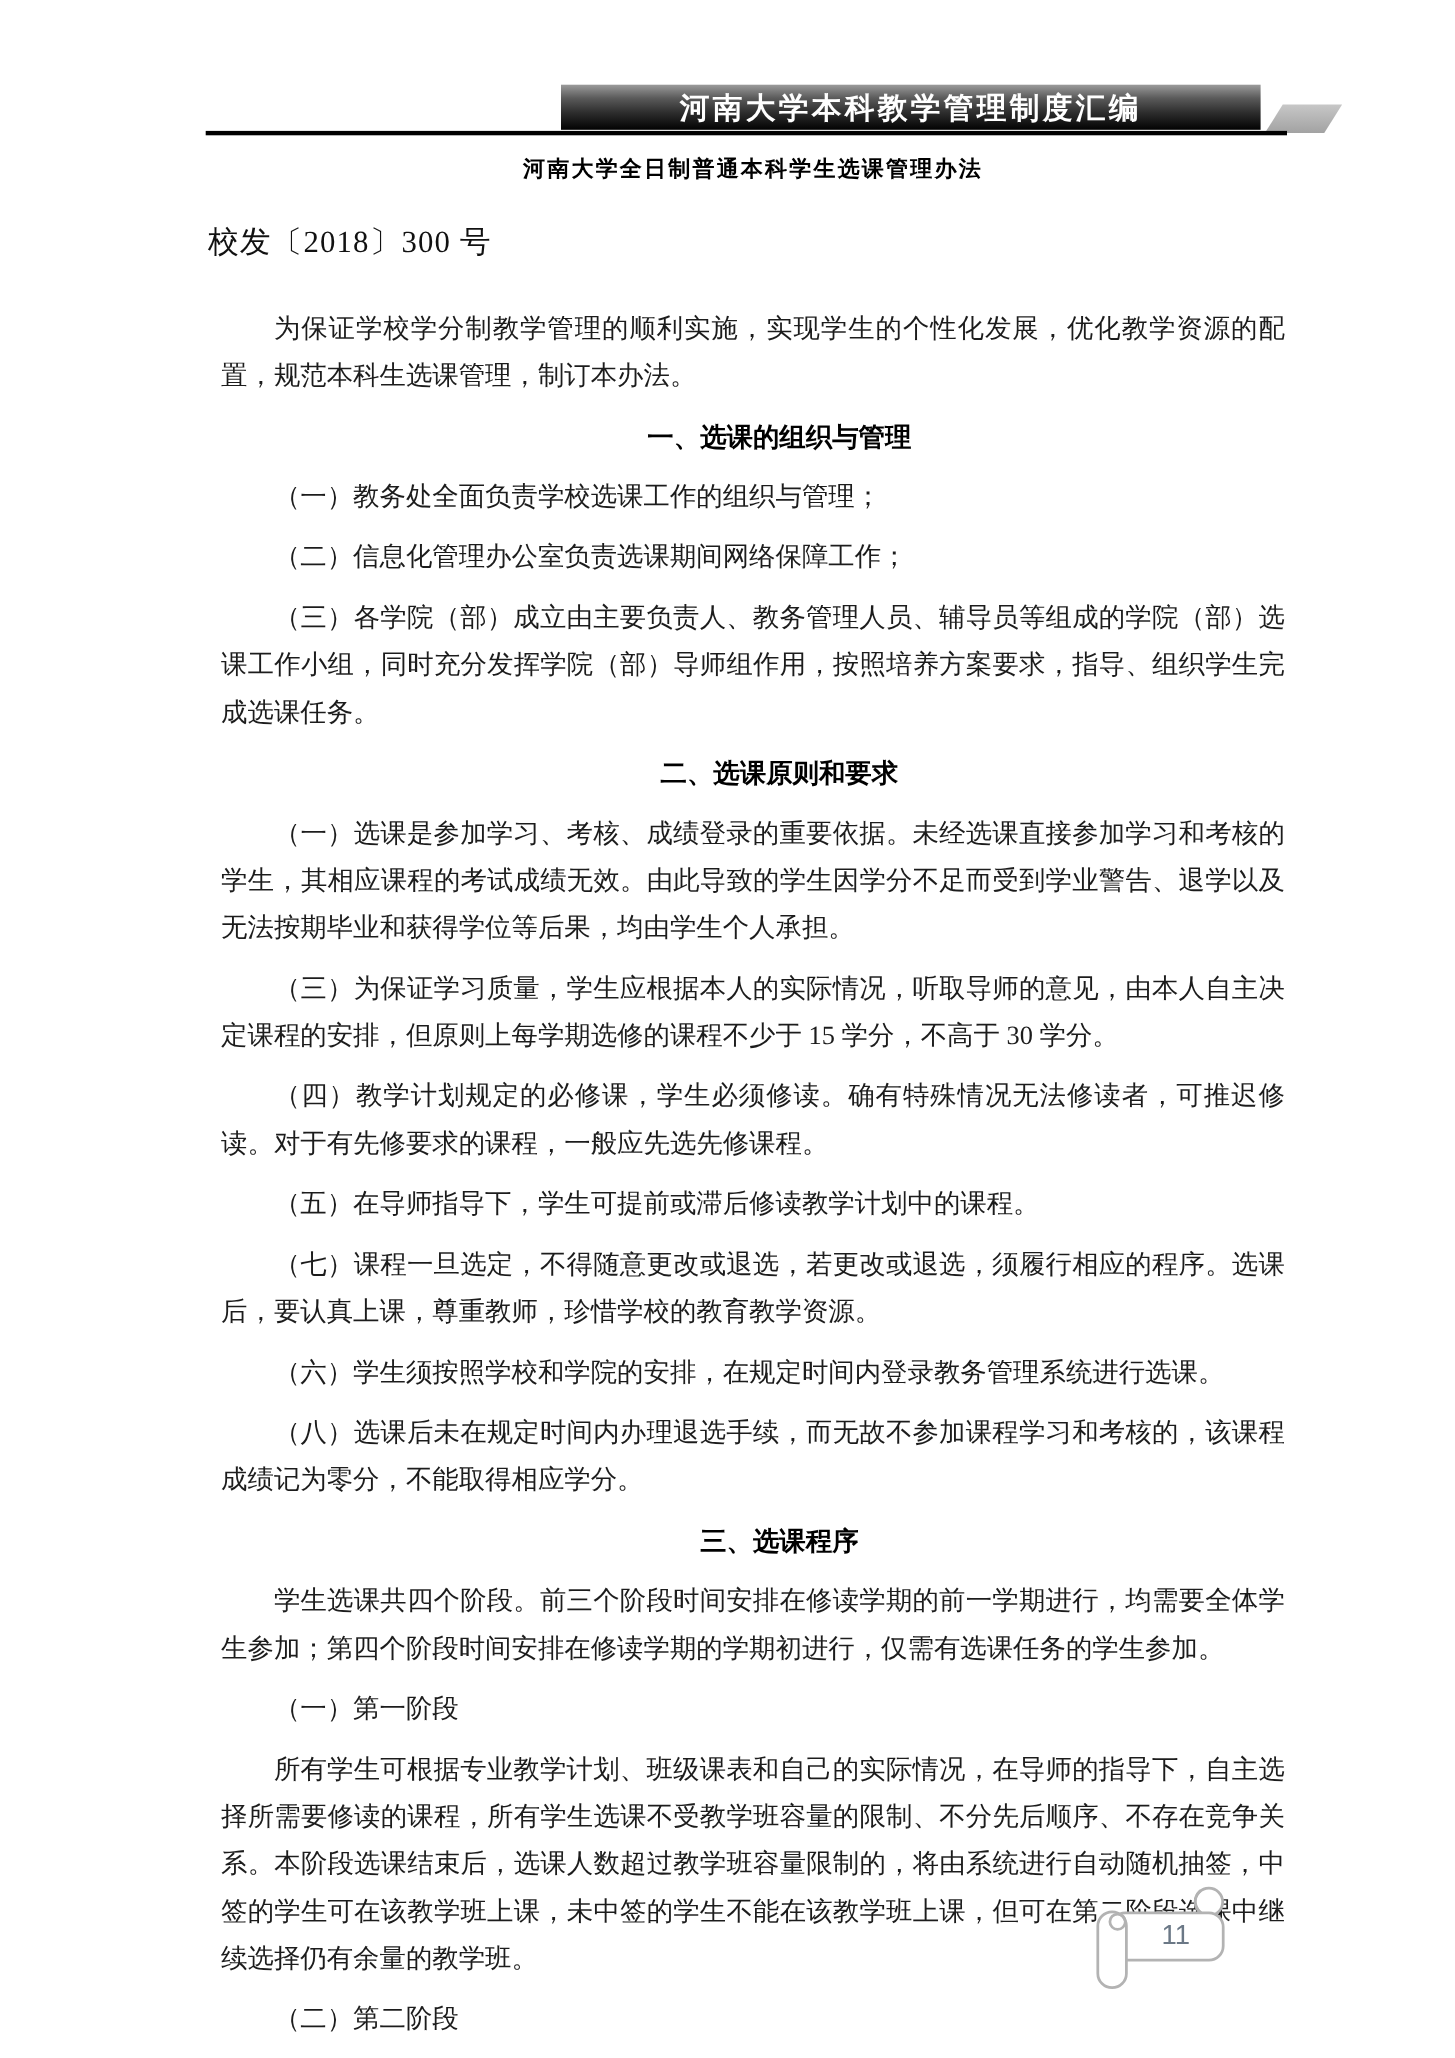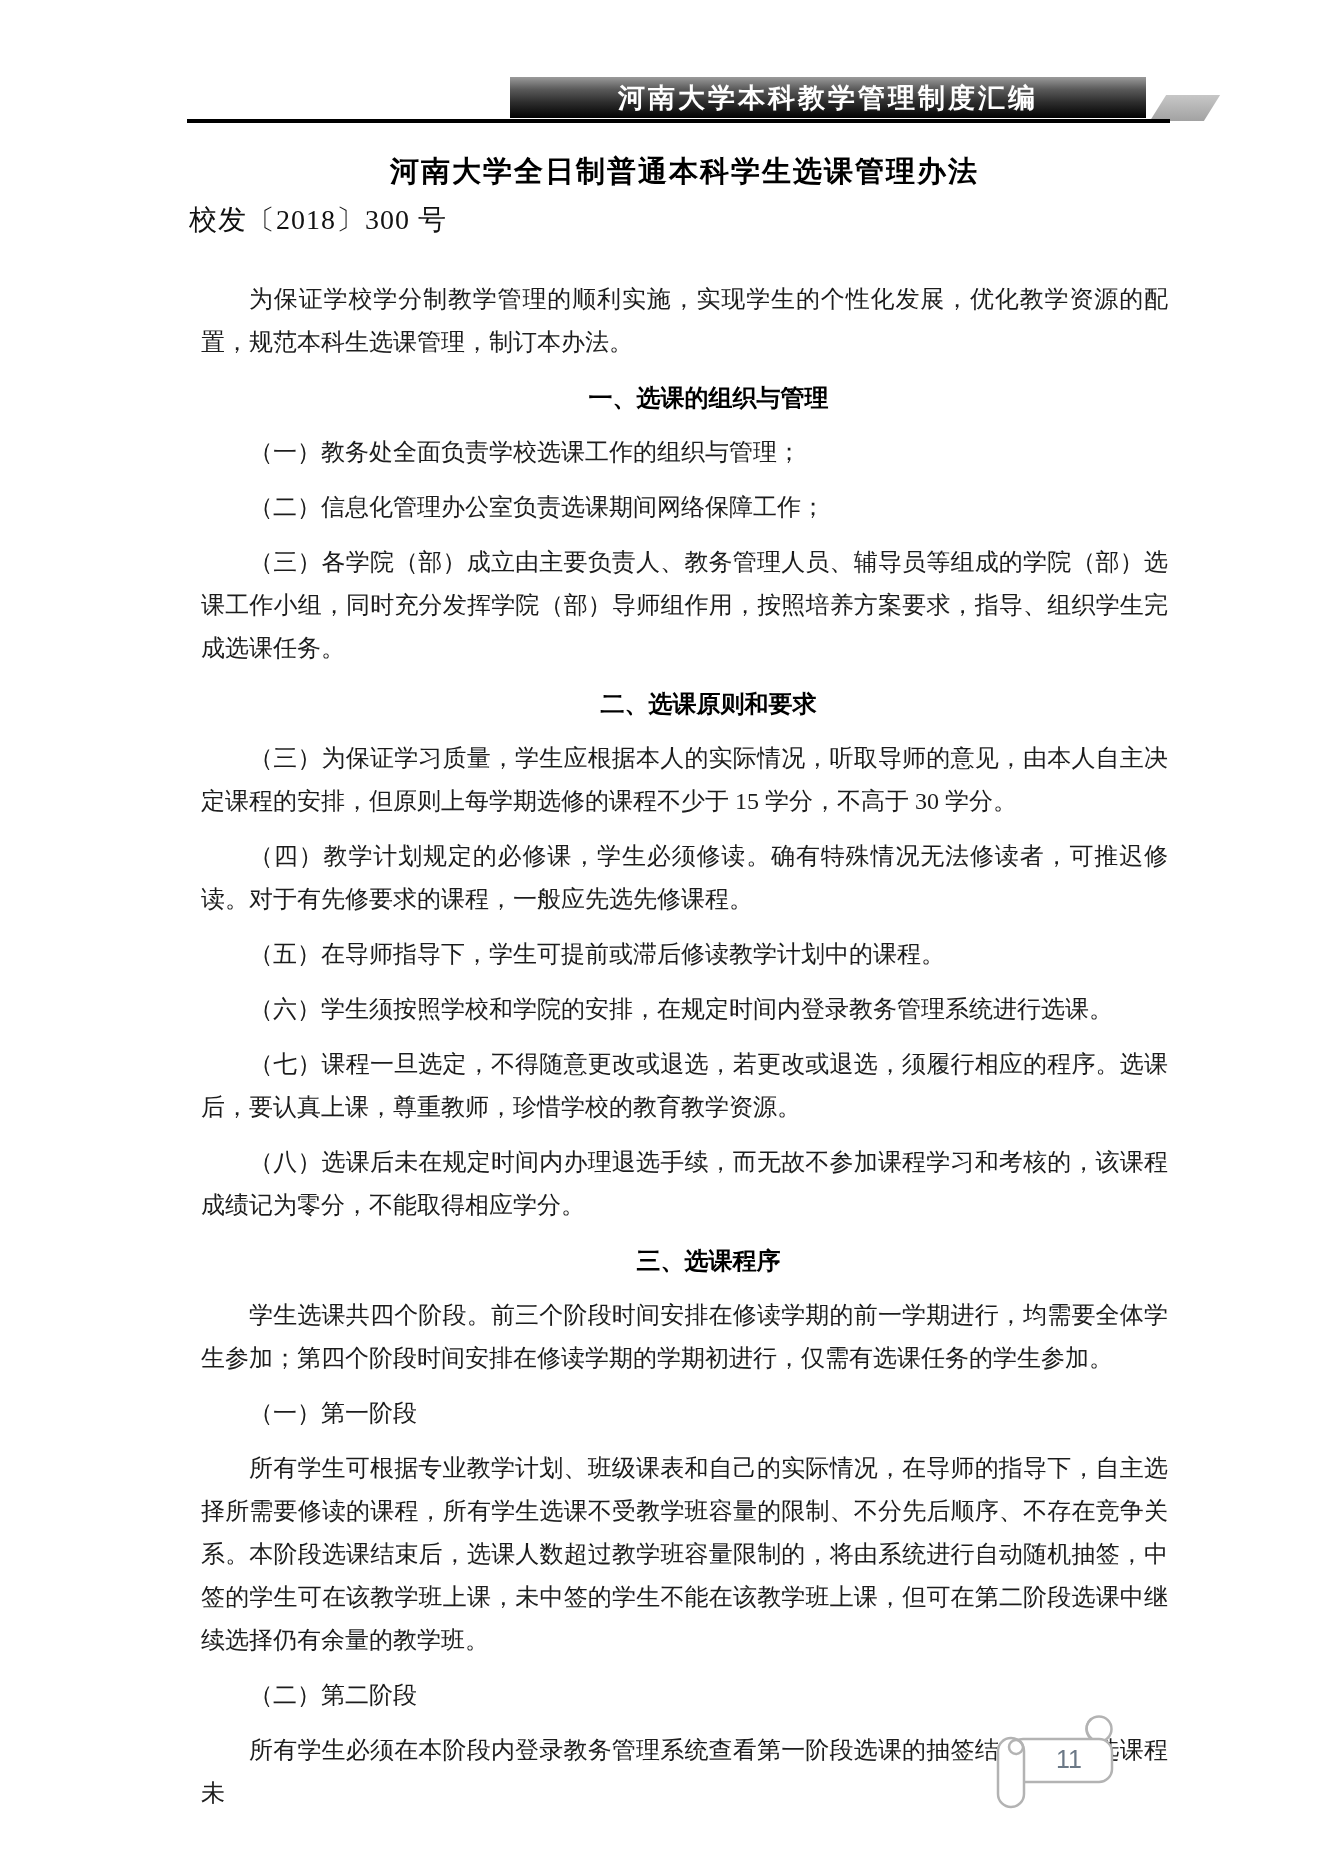--- a/index.html
+++ b/index.html
@@ -46,25 +46,24 @@
   }
 
   
   .doc-title {
     position:absolute;
     left:189px; top:140px;
     width:991px;
     text-align:center;
     font-family:"Liberation Sans", sans-serif;
     font-weight:bold;
-    font-size:29px;
+    font-size:20px;
     letter-spacing:2px;
     color:#000000;
     white-space:nowrap;
-    margin-top:12px;
   }
   .doc-number {
     position:absolute;
     left:189px; top:201px;
     width:991px;
     text-align:left;
     font-size:28px;
     letter-spacing:1px;
     color:#111111;
   }
@@ -115,25 +114,26 @@
 
   <h1 class="doc-title">河南大学全日制普通本科学生选课管理办法</h1>
   <div class="doc-number">校发〔2018〕300 号</div>
   <div class="doc-body">
       <p class="para body">为保证学校学分制教学管理的顺利实施，实现学生的个性化发展，优化教学资源的配置，规范本科生选课管理，制订本办法。</p>
       <p class="para heading">一、选课的组织与管理</p>
       <p class="para body">（一）教务处全面负责学校选课工作的组织与管理；</p>
       <p class="para body">（二）信息化管理办公室负责选课期间网络保障工作；</p>
       <p class="para body">（三）各学院（部）成立由主要负责人、教务管理人员、辅导员等组成的学院（部）选课工作小组，同时充分发挥学院（部）导师组作用，按照培养方案要求，指导、组织学生完成选课任务。</p>
       <p class="para heading">二、选课原则和要求</p>
+      <p class="para body">（一）选课是参加学习、考核、成绩登录的重要依据。未经选课直接参加学习和考核的学生，其相应课程的考试成绩无效。由此导致的学生因学分不足而受到学业警告、退学以及无法按期毕业和获得学位等后果，均由学生个人承担。</p>
       <p class="para body">（三）为保证学习质量，学生应根据本人的实际情况，听取导师的意见，由本人自主决定课程的安排，但原则上每学期选修的课程不少于 15 学分，不高于 30 学分。</p>
       <p class="para body">（四）教学计划规定的必修课，学生必须修读。确有特殊情况无法修读者，可推迟修读。对于有先修要求的课程，一般应先选先修课程。</p>
       <p class="para body">（五）在导师指导下，学生可提前或滞后修读教学计划中的课程。</p>
+      <p class="para body">（七）课程一旦选定，不得随意更改或退选，若更改或退选，须履行相应的程序。选课后，要认真上课，尊重教师，珍惜学校的教育教学资源。</p>
       <p class="para body">（六）学生须按照学校和学院的安排，在规定时间内登录教务管理系统进行选课。</p>
-      <p class="para body">（七）课程一旦选定，不得随意更改或退选，若更改或退选，须履行相应的程序。选课后，要认真上课，尊重教师，珍惜学校的教育教学资源。</p>
       <p class="para body">（八）选课后未在规定时间内办理退选手续，而无故不参加课程学习和考核的，该课程成绩记为零分，不能取得相应学分。</p>
       <p class="para heading">三、选课程序</p>
       <p class="para body">学生选课共四个阶段。前三个阶段时间安排在修读学期的前一学期进行，均需要全体学生参加；第四个阶段时间安排在修读学期的学期初进行，仅需有选课任务的学生参加。</p>
       <p class="para body">（一）第一阶段</p>
       <p class="para body">所有学生可根据专业教学计划、班级课表和自己的实际情况，在导师的指导下，自主选择所需要修读的课程，所有学生选课不受教学班容量的限制、不分先后顺序、不存在竞争关系。本阶段选课结束后，选课人数超过教学班容量限制的，将由系统进行自动随机抽签，中签的学生可在该教学班上课，未中签的学生不能在该教学班上课，但可在第二阶段选课中继续选择仍有余量的教学班。</p>
       <p class="para body">（二）第二阶段</p>
       <p class="para body">所有学生必须在本阶段内登录教务管理系统查看第一阶段选课的抽签结果，若所选课程未</p>
     </div>
 
   <div class="scroll-wrap">

